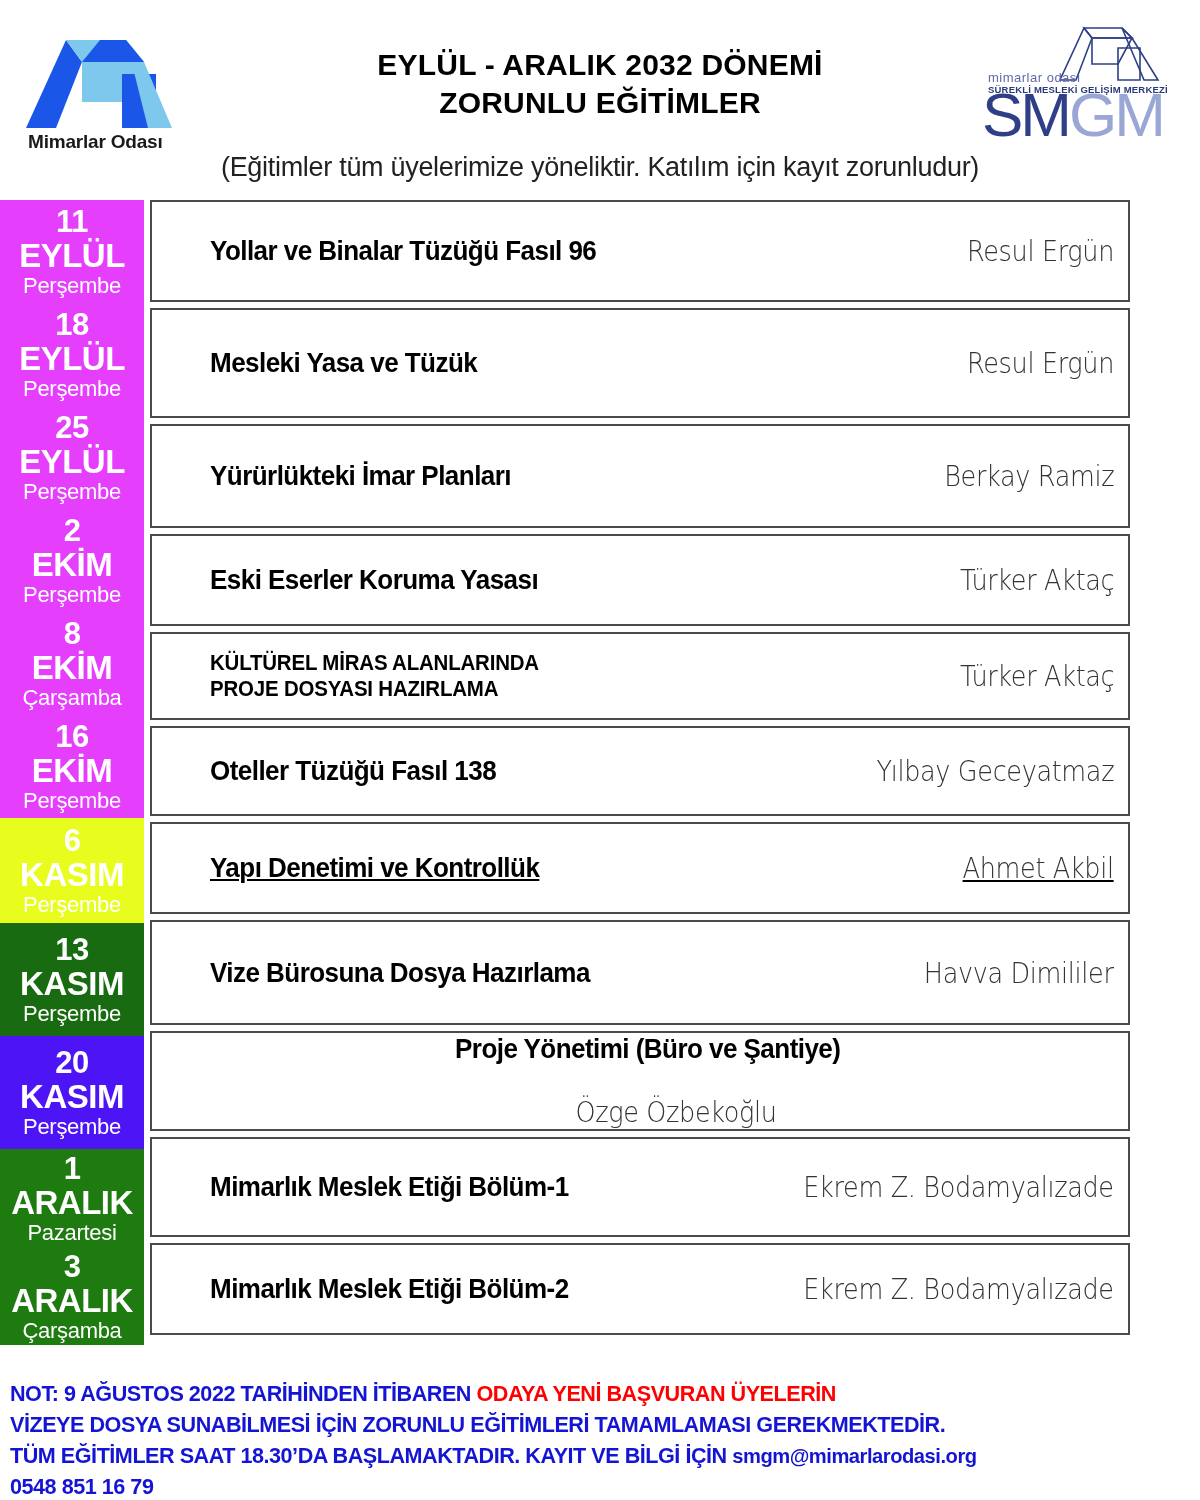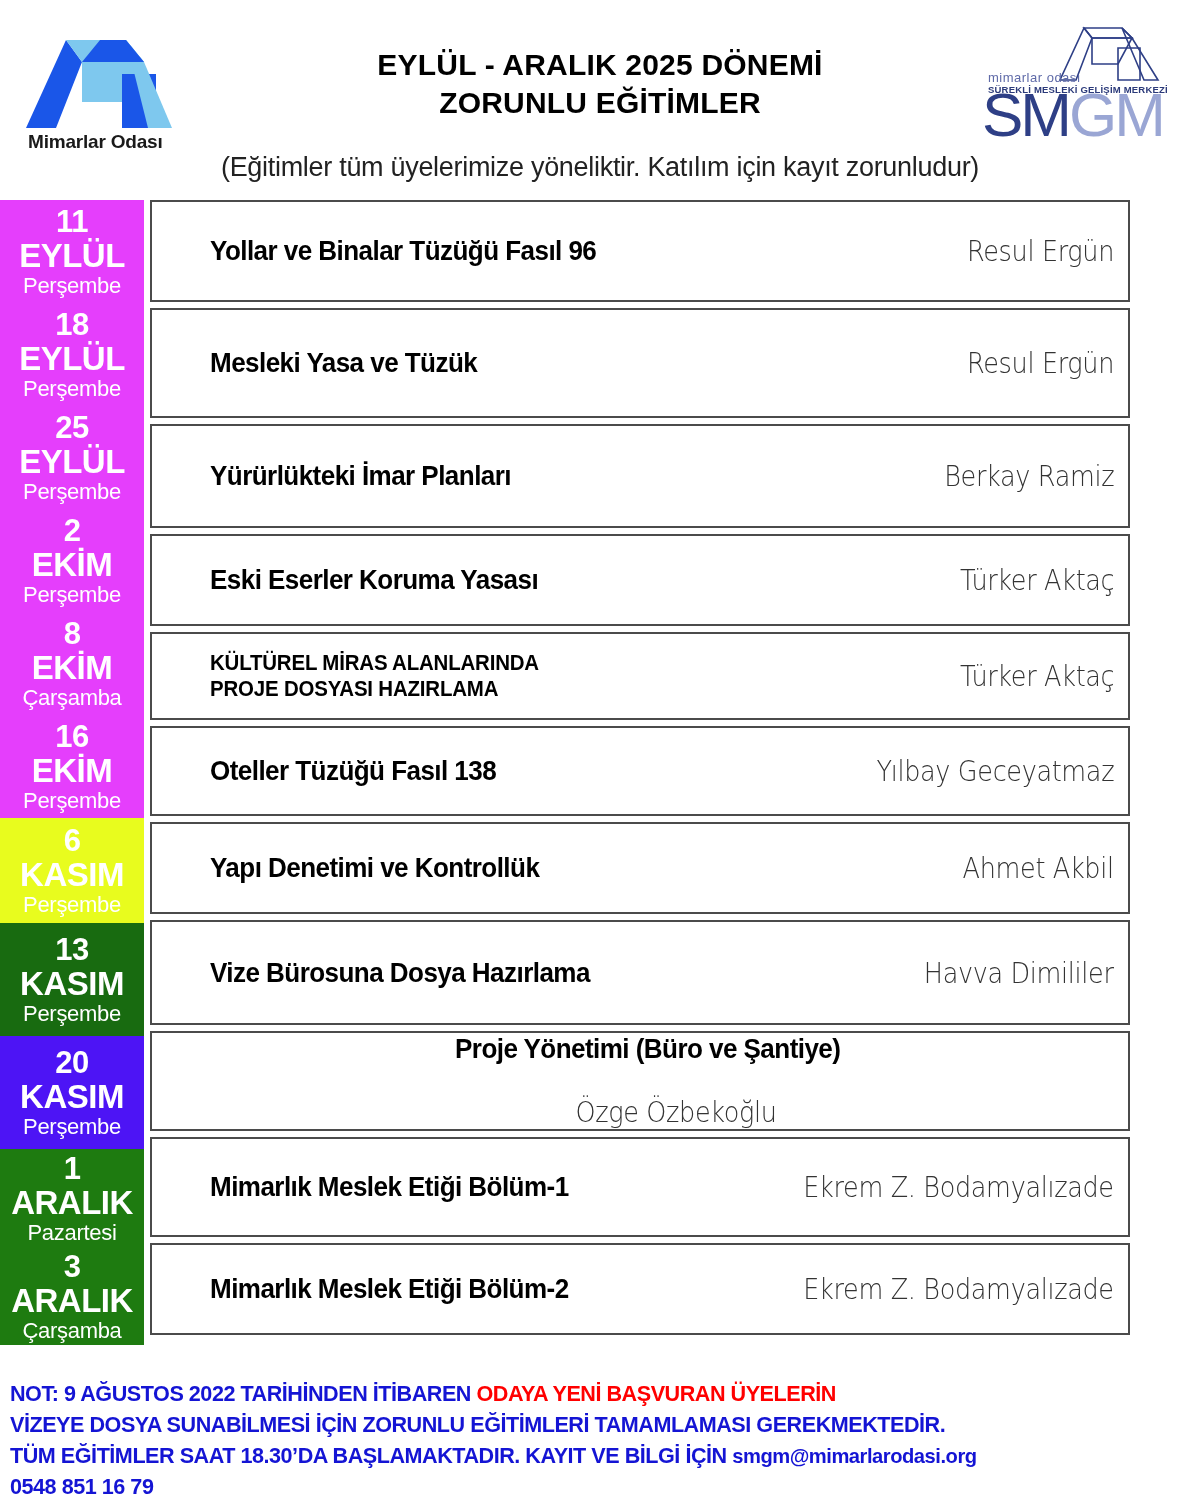--- a/index.html
+++ b/index.html
@@ -234,21 +234,21 @@
         <polygon points="96,42 96,96 130,96 130,42" fill="#1a56e8"></polygon>
         <polygon points="100,8 118,30 146,96 122,96" fill="#7ec8ee"></polygon>
         <polygon points="100,8 124,8 150,96 146,96" fill="#1a56e8" opacity="0.0"></polygon>
         <polygon points="56,30 74,8 100,8 118,30" fill="#1a56e8"></polygon>
       </g>
     </svg>
     <div class="cap">Mimarlar Odası</div>
   </div>
 
   <div class="title-block">
-    <div class="title-line">EYLÜL - ARALIK 2025 DÖNEMİ</div>
+    <div class="title-line">EYLÜL - ARALIK 2032 DÖNEMİ</div>
     <div class="title-line">ZORUNLU EĞİTİMLER</div>
   </div>
 
   <div class="logo-right">
     <svg width="110" height="62" viewBox="0 0 110 62" style="position:absolute;left:78px;top:0;">
       <g fill="none" stroke="#2e3f86" stroke-width="1.6">
         <polygon points="2,58 18,58 34,16 26,6"></polygon>
         <polygon points="26,6 34,16 74,16 64,6"></polygon>
         <polygon points="34,16 34,42 60,42 74,16"></polygon>
         <polygon points="60,26 60,58 82,58 82,26"></polygon>
@@ -350,21 +350,21 @@
       </div>
       <div class="course-row" style="height: 88px;">
         <div class="course-title caps">KÜLTÜREL MİRAS ALANLARINDA
 PROJE DOSYASI HAZIRLAMA</div>
         <div class="course-teacher">Türker Aktaç</div>
       </div>
       <div class="course-row" style="height: 90px; justify-content: space-between;">
         <div class="course-title">Oteller Tüzüğü Fasıl 138</div>
         <div class="course-teacher">Yılbay Geceyatmaz</div>
       </div>
-      <div class="course-row" style="height: 92px;">
+      <div class="course-row" style="height: 92px; text-decoration: underline;">
         <div class="course-title">Yapı Denetimi ve Kontrollük</div>
         <div class="course-teacher">Ahmet Akbil</div>
       </div>
       <div class="course-row" style="height: 105px; gap: 38px;">
         <div class="course-title">Vize Bürosuna Dosya Hazırlama</div>
         <div class="course-teacher">Havva Dimililer</div>
       </div>
       <div class="course-row" style="height: 100px; flex-direction: column;">
         <div class="course-title">Proje Yönetimi (Büro ve Şantiye)</div>
         <div class="course-teacher">Özge Özbekoğlu</div>

